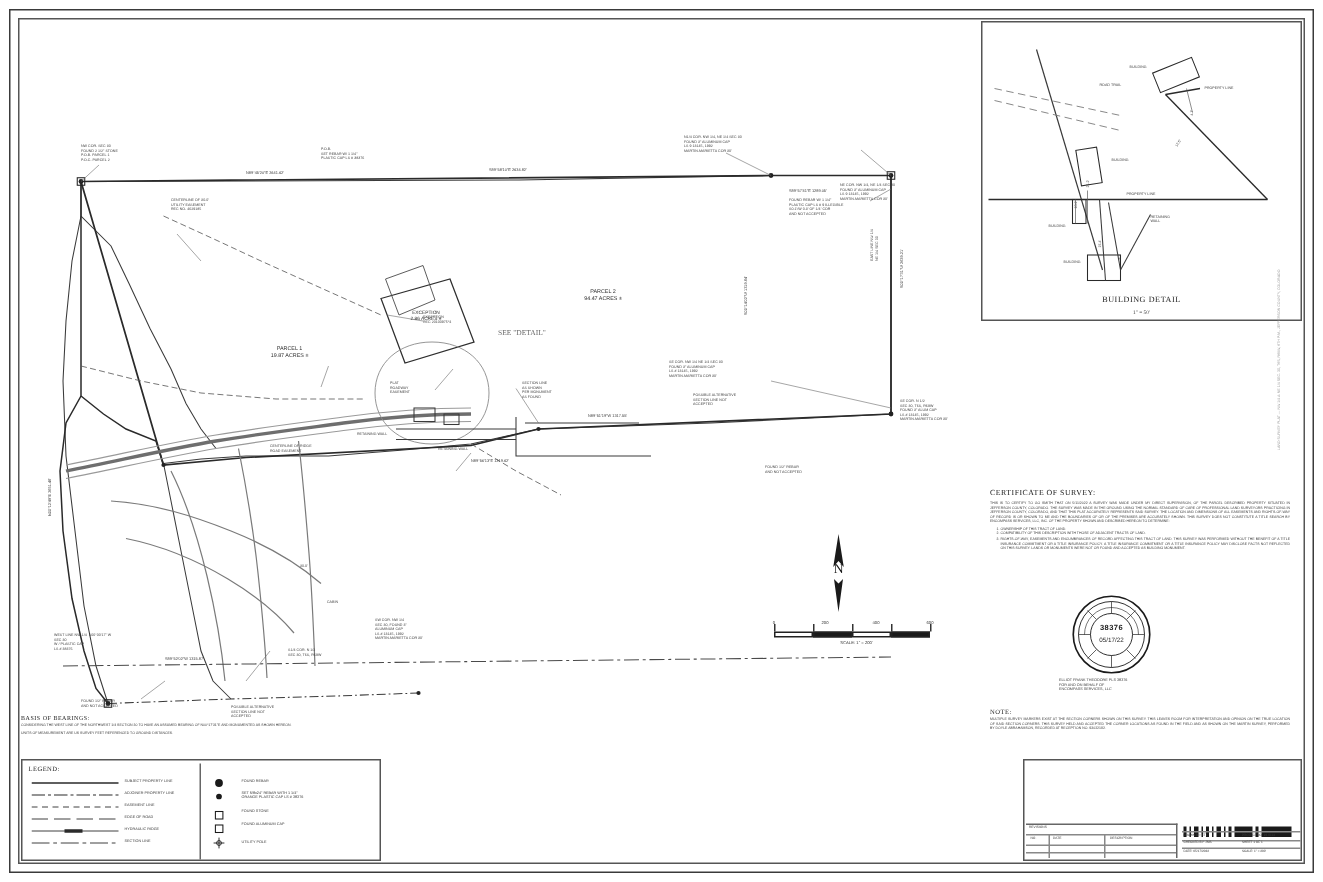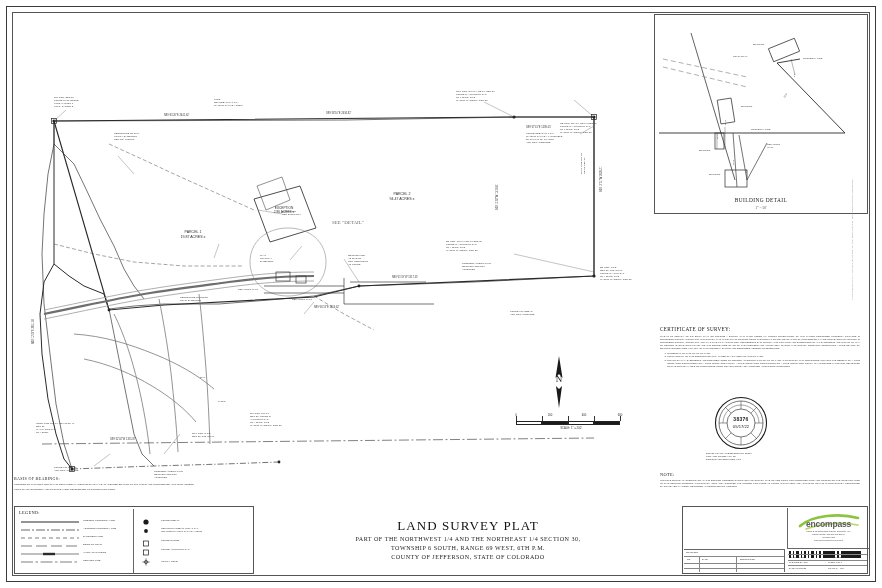--- a/index.html
+++ b/index.html
@@ -467,39 +467,22 @@
       </g>
     </svg>
     <div class="lg-lbl" style="left:146px;top:12px;">FOUND REBAR</div>
     <div class="lg-lbl" style="left:146px;top:20px;">SET 5/8x24" REBAR WITH 1 1/4"
 ORANGE PLASTIC CAP LS # 38376</div>
     <div class="lg-lbl" style="left:146px;top:32px;">FOUND STONE</div>
     <div class="lg-lbl" style="left:146px;top:41px;">FOUND ALUMINUM CAP</div>
     <div class="lg-lbl" style="left:146px;top:53px;">UTILITY POLE</div>
   </div>
 
-  <div class="panel" id="title-blk">
-    <div id="t1">LAND SURVEY PLAT</div>
-    <div class="t-sub" style="top:30px;">PART OF THE NORTHWEST 1/4 AND THE NORTHEAST 1/4 SECTION 30,</div>
-    <div class="t-sub" style="top:39px;">TOWNSHIP 6 SOUTH, RANGE 69 WEST, 6TH P.M.</div>
-    <div class="t-sub" style="top:48px;">COUNTY OF JEFFERSON, STATE OF COLORADO</div>
-  </div>
 
   <div class="panel" id="tblock">
-    <div id="logo-box">
-      <svg style="position:absolute;left:8px;top:5px;" width="66" height="18">
-        <path d="M4,13 C16,2 44,0 62,5" fill="none" stroke="#8bc53f" stroke-width="2.6" stroke-linecap="round"></path>
-        <path d="M10,16 C26,10 48,9 62,12" fill="none" stroke="#b5d96b" stroke-width="1.6" stroke-linecap="round"></path>
-      </svg>
-      <div id="logo-txt">encompass</div>
-      <div id="logo-sub">12303 E. BLOOMFIELD DRIVE, SUITE 111-304
-NORTHGLEN, COLORADO 80241
-303.555.0188
-www.encompasssurveying.com</div>
-    </div>
 
     <div id="barcode">
       <div class="bc" style="left:0;width:2px;"></div>
       <div class="bc" style="left:4px;width:1px;"></div>
       <div class="bc" style="left:7px;width:3px;"></div>
       <div class="bc" style="left:12px;width:1px;"></div>
       <div class="bc" style="left:15px;width:2px;"></div>
       <div class="bc" style="left:19px;width:1px;"></div>
       <div class="bc" style="left:22px;width:3px;"></div>
       <div class="bc" style="left:27px;width:1px;"></div>

